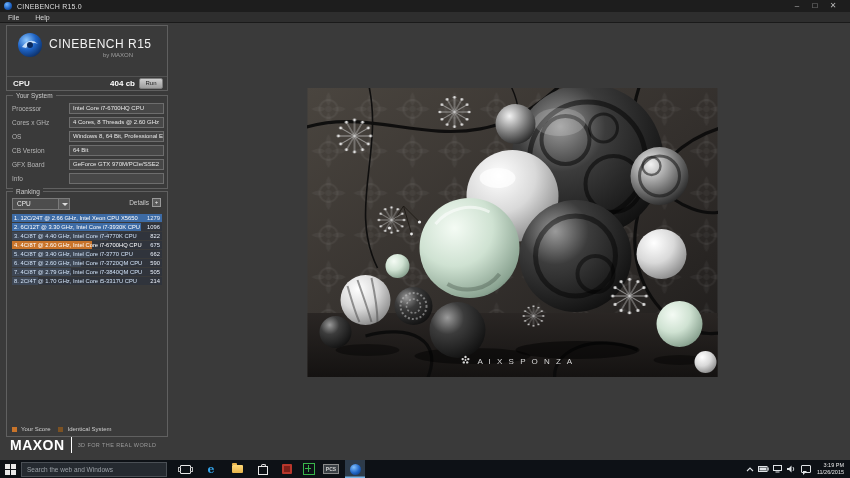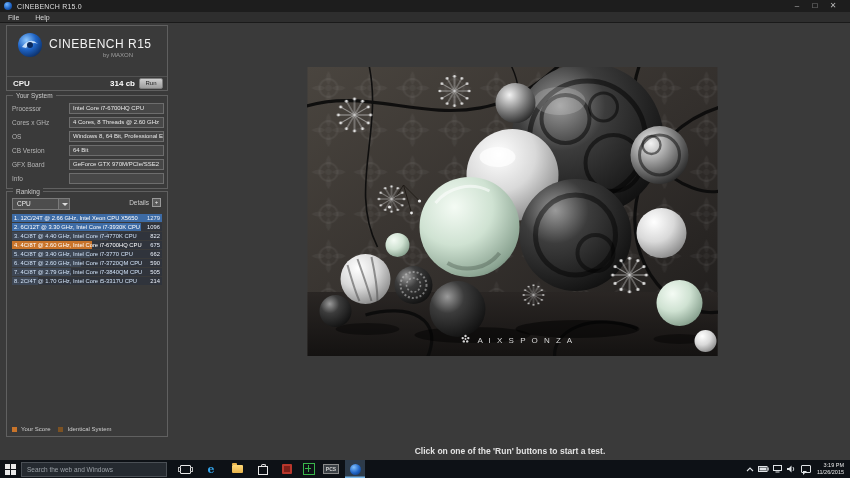--- a/index.html
+++ b/index.html
@@ -74,21 +74,21 @@
   #maxon{left:10px;top:414px;display:flex;align-items:center;}
   #maxon-word{font-size:14px;font-weight:800;color:#fff;letter-spacing:.5px;
               border-right:1.5px solid #fff;padding-right:6px;}
   #maxon-tag{font-size:5.5px;color:#9a9a9a;margin-left:6px;letter-spacing:.4px;}
 
   
   #hint{left:170px;top:423px;width:680px;text-align:center;font-size:8.5px;
         font-weight:bold;color:#e2e2e2;}
 
   
-  #render{left:307px;top:44px;width:411px;height:289px;}
+  #render{left:307px;top:65px;width:411px;height:289px;}
   #render svg{display:block;}
 
   
   #taskbar{left:0;top:460px;width:850px;height:18px;background:#0d1116;display:flex;align-items:center;}
   #start-btn{width:20px;height:18px;display:flex;align-items:center;justify-content:center;}
   #search-box{width:144px;height:13px;background:#252a30;border:1px solid #4a4f55;
               display:flex;align-items:center;margin-left:1px;}
   #search-box span{font-size:6.5px;color:#9aa0a6;margin-left:5px;white-space:nowrap;}
   .tb-icon{height:18px;display:flex;align-items:center;justify-content:center;width:20px;}
   #tb-cinebench{background:#2d3b4a;box-shadow:inset 0 -1.5px 0 #77b6e8;}
@@ -151,21 +151,21 @@
       </defs>
       <circle cx="13" cy="13" r="12" fill="url(#ballg)"></circle>
       <path d="M5,15 Q13,4 21,12 Q15,9 9,16 Z" fill="#dff0ff" opacity="0.85"></path>
       <circle cx="13" cy="13" r="3" fill="#0a2a5e"></circle>
     </svg>
     <span id="logo-title" class="abs">CINEBENCH R15</span>
     <span id="logo-sub" class="abs">by MAXON</span>
 
     <div class="score-row" style="top:50px;">
       <span class="score-label">CPU</span>
-      <span class="score-value">314 cb</span>
+      <span class="score-value">404 cb</span>
       <span class="run-btn">Run</span>
     </div>
   </div>
 
   <div id="sys-box" class="fs">
     <span class="fs-legend">Your System</span>
     <div id="sys-rows">
   <div class="sys-row" style="top: 7px;">
     <span class="sys-label">Processor</span>
     <span class="sys-value">Intel Core i7-6700HQ CPU</span>
@@ -259,22 +259,25 @@
 </div>
     <div id="rank-legend">
   <span class="leg-swatch" style="background: rgb(201, 116, 42);"></span>
   <span class="leg-label">Your Score</span>
 
   <span class="leg-swatch" style="background: rgb(124, 82, 35);"></span>
   <span class="leg-label">Identical System</span>
 </div>
   </div>
 
-
-  <div id="hint" class="abs">Click on one of the 'Run' buttons to start a test.</div>
+  <div id="maxon" class="abs">
+    <span id="maxon-word">MAXON</span>
+    <span id="maxon-tag">3D FOR THE REAL WORLD</span>
+  </div>
+
 
   <div id="render" class="abs">
     <svg viewBox="0 0 410 289" width="411" height="289">
       <defs>
         <linearGradient id="wall" x1="0" y1="0" x2="1" y2="1">
           <stop offset="0" stop-color="#4a453f"></stop>
             <stop offset="0.55" stop-color="#332f2c"></stop>
           <stop offset="1" stop-color="#1d1b1a"></stop>
         </linearGradient>
         <linearGradient id="floor" x1="0" y1="0" x2="0" y2="1">

